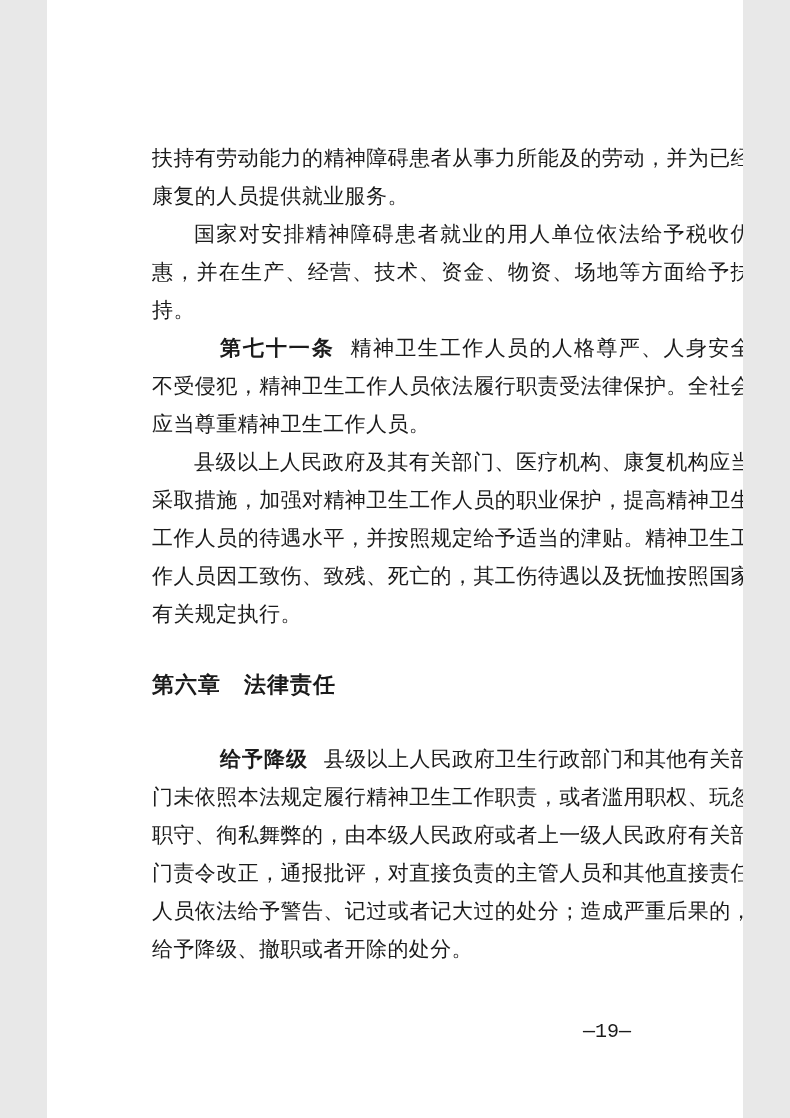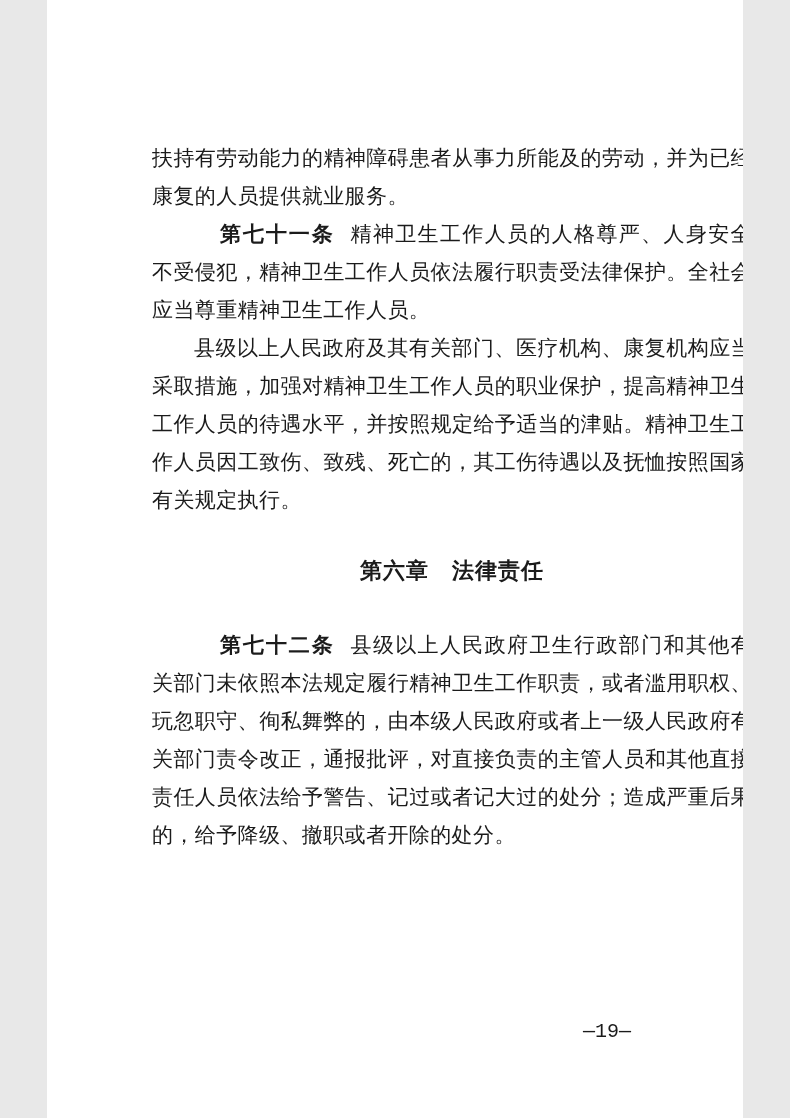--- a/index.html
+++ b/index.html
@@ -37,21 +37,20 @@
     font-family: "DejaVu Sans", "Liberation Sans", sans-serif;
     font-weight: 700;
     margin-right: 0.75em;
     letter-spacing: 1px;
     margin-left: 26px;
   }
   .chapter {
     font-family: "DejaVu Sans", "Liberation Sans", sans-serif;
     font-size: 22px;
     font-weight: 700;
-    text-align: center;
     line-height: 38px;
     margin: 33px 0 36px 0;
     letter-spacing: 1px;
   }
   .page-number {
     position: absolute;
     top: 1020px;
     right: 112px;
     font-size: 20px;
     line-height: 24px;
@@ -59,19 +58,20 @@
     font-family: Liberation Mono, monospace;
     white-space: nowrap;
   }
 </style>
 </head>
 <body>
 
 <div class="page">
   <main class="text-block" id="text-block">
       <p class="para">扶持有劳动能力的精神障碍患者从事力所能及的劳动，并为已经康复的人员提供就业服务。</p>
+      <p class="para indent">国家对安排精神障碍患者就业的用人单位依法给予税收优惠，并在生产、经营、技术、资金、物资、场地等方面给予扶持。</p>
       <p class="para indent"><b class="article-no">第七十一条</b><span>精神卫生工作人员的人格尊严、人身安全不受侵犯，精神卫生工作人员依法履行职责受法律保护。全社会应当尊重精神卫生工作人员。</span></p>
       <p class="para indent">县级以上人民政府及其有关部门、医疗机构、康复机构应当采取措施，加强对精神卫生工作人员的职业保护，提高精神卫生工作人员的待遇水平，并按照规定给予适当的津贴。精神卫生工作人员因工致伤、致残、死亡的，其工伤待遇以及抚恤按照国家有关规定执行。</p>
       <h2 class="chapter">第六章　法律责任</h2>
-      <p class="para indent"><b class="article-no">第七十二条</b><span>县级以上人民政府卫生行政部门和其他有关部门未依照本法规定履行精神卫生工作职责，或者滥用职权、玩忽职守、徇私舞弊的，由本级人民政府或者上一级人民政府有关部门责令改正，通报批评，对直接负责的主管人员和其他直接责任人员依法给予警告、记过或者记大过的处分；造成严重后果的，给予降级、撤职或者开除的处分。</span></p>
+      <p class="para indent"><b class="article-no">给予降级</b><span>县级以上人民政府卫生行政部门和其他有关部门未依照本法规定履行精神卫生工作职责，或者滥用职权、玩忽职守、徇私舞弊的，由本级人民政府或者上一级人民政府有关部门责令改正，通报批评，对直接负责的主管人员和其他直接责任人员依法给予警告、记过或者记大过的处分；造成严重后果的，给予降级、撤职或者开除的处分。</span></p>
     </main>
   <div class="page-number">—19—</div>
 </div>
 
 </body></html>

